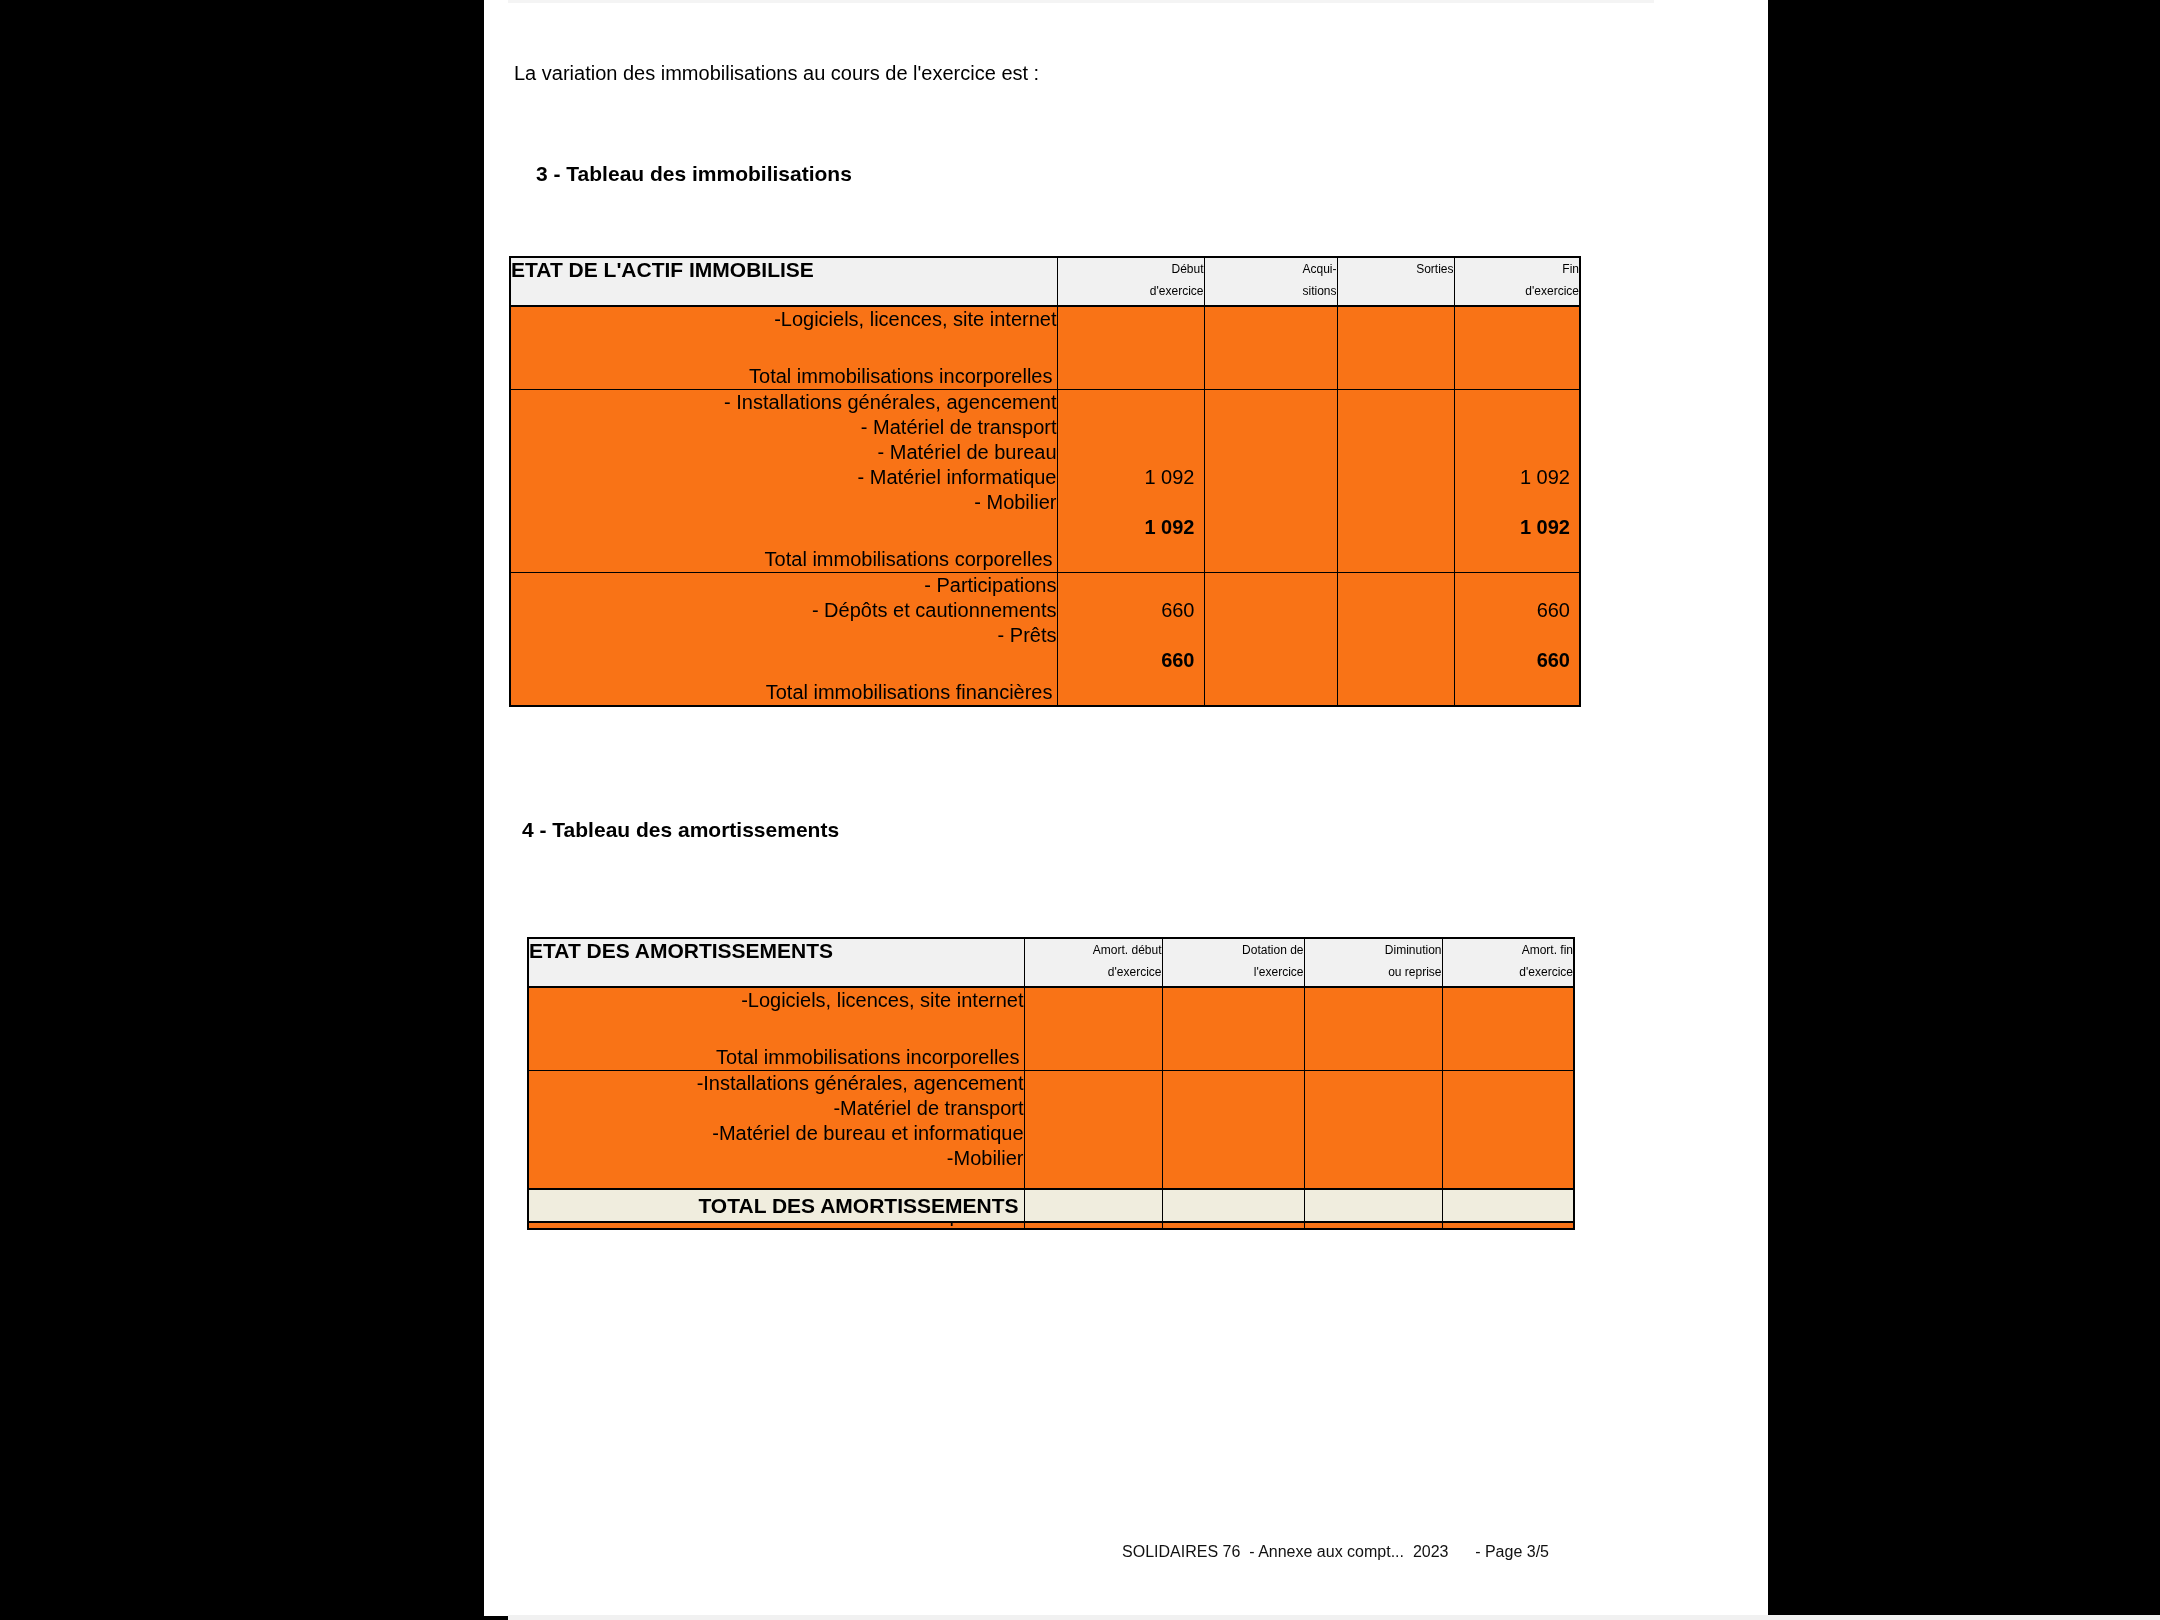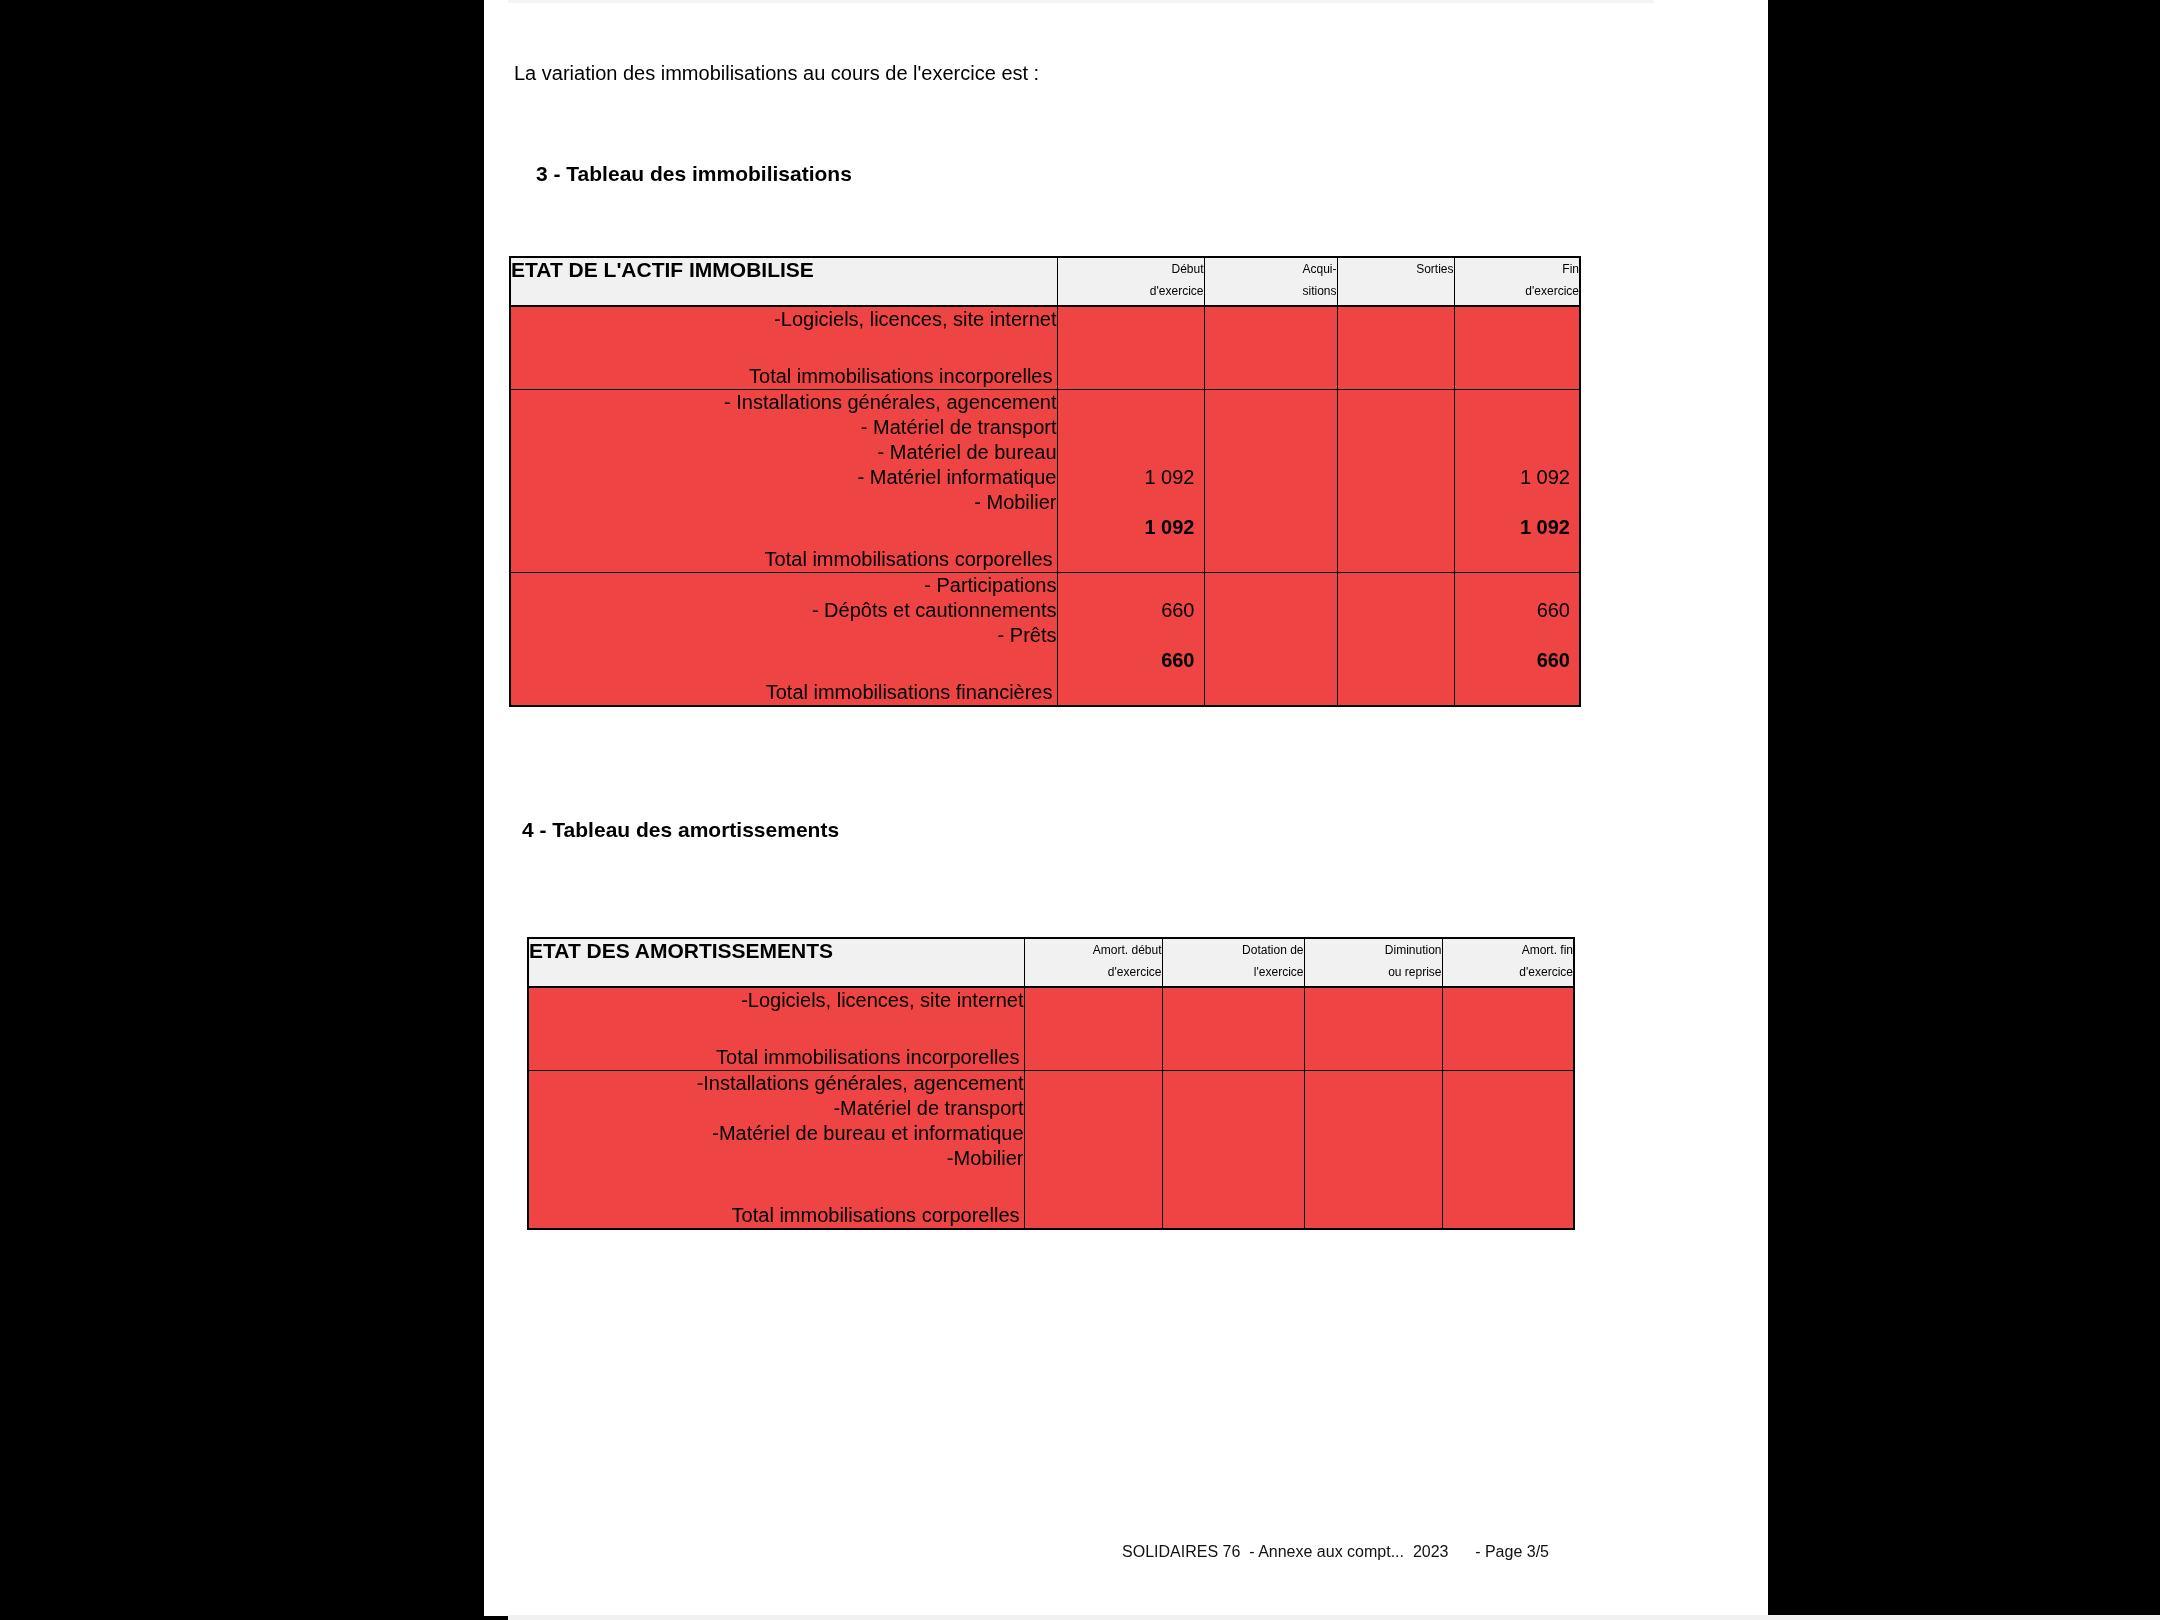--- a/index.html
+++ b/index.html
@@ -5,21 +5,21 @@
   html,body{margin:0;padding:0;background:#000;}
   body{width:2160px;height:1620px;position:relative;overflow:hidden;
        font-family:"Liberation Sans",sans-serif;color:#000;}
   .page{position:absolute;left:484px;top:0;width:1284px;height:1616px;background:#fff;}
   .top-strip{position:absolute;left:508px;top:0;width:1146px;height:3px;background:#f4f4f4;}
   .bottom-strip{position:absolute;left:508px;top:1615px;width:1652px;height:5px;background:#f1f1f1;}
   .intro{position:absolute;left:30px;top:62px;font-size:20px;}
   .sec-title{position:absolute;font-size:21px;font-weight:bold;}
   .t1-title{left:52px;top:162px;}
   .t2-title{left:38px;top:818px;}
-  table.grid{border-collapse:collapse;table-layout:fixed;position:absolute;background:#ef4444;}
+  table.grid{border-collapse:collapse;table-layout:fixed;position:absolute;background:#f97316;}
   table.grid td{border:1px solid #000;padding:0;vertical-align:top;overflow:hidden;}
   table.grid{border:2px solid #000;}
   .t1{left:25px;top:256px;width:1070px;}
   .t1-total{left:25px;top:640px;width:1070px;border-top:3px solid #000;}
   .t2{left:43px;top:937px;width:1046px;}
   .t2-total{left:43px;top:1188px;width:1046px;border-top:3px solid #000;}
   tr.head td{background:#f1f1f1;height:47px;border-bottom:2px solid #000;}
   td.hlab{font-weight:bold;font-size:21px;padding:1px 0 0 5px;}
   td.ch{text-align:right;font-size:12px;}
   td.ch .hl{height:22px;line-height:22px;}
@@ -185,19 +185,37 @@
         <div class="ln tot">Total immobilisations corporelles</div>
       </td>
       <td class="val"></td>
       <td class="val"></td>
       <td class="val"></td>
       <td class="val"></td>
     </tr>
   </tbody>
     </table>
 
+  <table class="grid t2-total">
+    <colgroup>
+      <col style="width:496px">
+        <col style="width:138px">
+        <col style="width:142px">
+      <col style="width:138px">
+        <col style="width:132px">
+    </colgroup>
+    <tbody>
+        <tr class="gt">
+      <td class="lab">TOTAL DES AMORTISSEMENTS</td>
+      <td class="val"></td>
+      <td class="val"></td>
+      <td class="val"></td>
+      <td class="val"></td>
+    </tr>
+  </tbody>
+    </table>
 
   <div class="footer pre">SOLIDAIRES 76  - Annexe aux compt...  2023      - Page 3/5</div>
 
 </div>
 
 <div class="top-strip"></div>
 <div class="bottom-strip"></div>
 
 </body></html>

